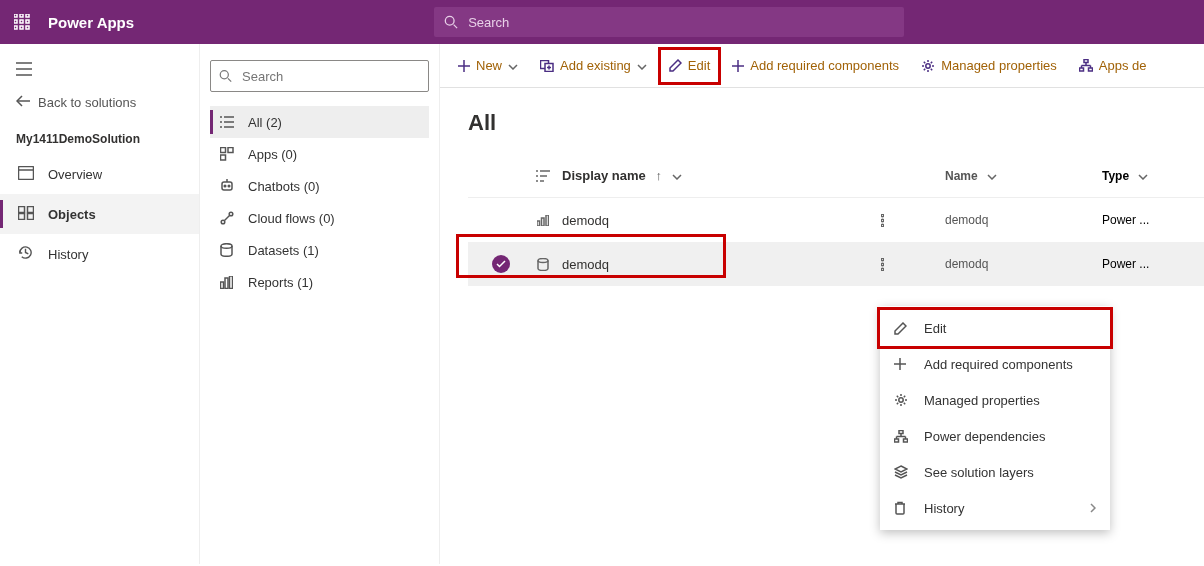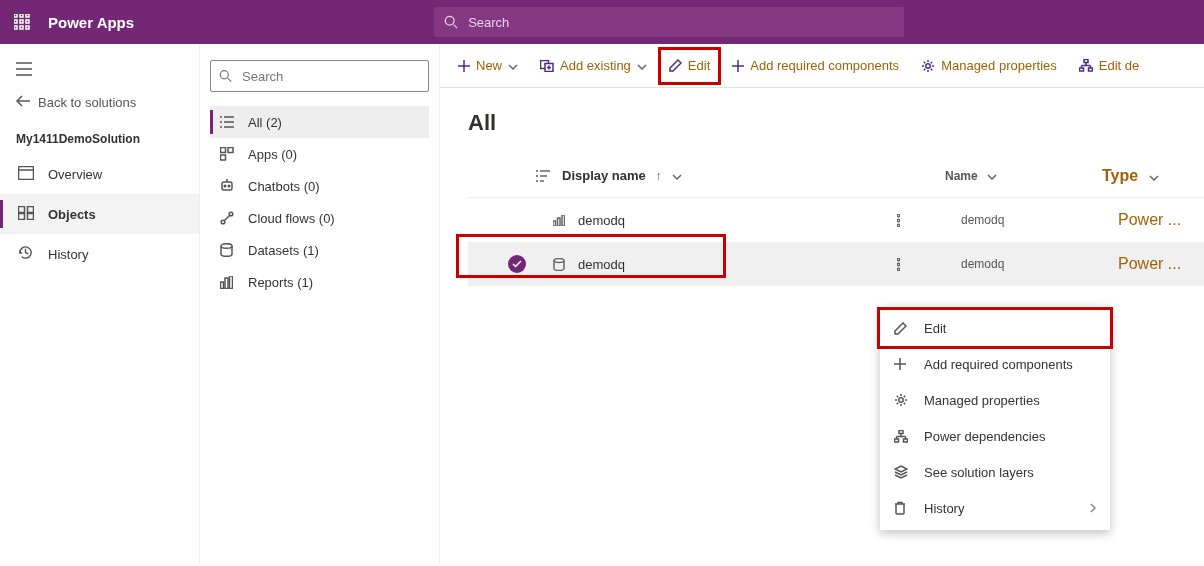--- a/index.html
+++ b/index.html
@@ -45,25 +45,25 @@
   .highlight { outline:3px solid #c80000; outline-offset:-2px; }
 
   .content-pad { padding:22px 0 0 28px; }
   .content-title { font-size:22px; font-weight:600; margin-bottom:18px; }
   .grid-header, .grid-row { display:flex; align-items:center; height:44px; padding-left:24px; }
   .grid-header { font-weight:600; color:#323130; border-bottom:1px solid #eee; }
   .col-select { width:32px; color:#666; }
   .col-icon   { width:38px; display:flex; justify-content:center; color:#666; }
   .col-name1  { width:300px; }
   .col-name2  { width:200px; color:#555; font-size:12px; position:relative;padding-left:43px;}
-  .col-type   { width:70px; color:#a16207; font-size:16px; }
+  .col-type   { width:70px; color:#000000; font-size:12px; }
   .col-more   { width:40px; color:#666; display:flex; justify-content:center;}
   .sort-arrow { margin-left:6px; color:#555; }
   .chev-down { margin-left:6px; color:#666; }
-  .grid-row { border-bottom:0;justify-content:center; }
+  .grid-row { border-bottom:0; }
   .grid-row.selected { background:#f0f0f0; }
   .check-circle { width:18px; height:18px; border-radius:50%; background:#742774; display:flex; align-items:center; justify-content:center; color:#fff; }
   .hl-row { position:absolute; border:3px solid #c80000; pointer-events:none; }
 
   
   .ctx { position:absolute; width:230px; background:#fff; box-shadow:0 3px 10px rgba(0,0,0,.25); padding:4px 0; z-index:10; }
   .ctx-item { display:flex; align-items:center; height:36px; padding:0 14px; font-size:13px; color:#333; }
   .ctx-item .icon { width:18px; margin-right:12px; color:#555; display:flex; }
   .ctx-item.highlight { outline-offset:0; }
   .ctx-item .chevr { margin-left:auto; color:#888; }
@@ -281,21 +281,21 @@
             <svg width="14" height="13" viewBox="0 0 14 13">
               <rect x="5" y="0.5" width="4" height="3"></rect>
               <rect x="0.5" y="9" width="4" height="3"></rect>
               <rect x="9.5" y="9" width="4" height="3"></rect>
               <line x1="7" y1="3.5" x2="7" y2="6.5"></line>
               <line x1="2.5" y1="9" x2="2.5" y2="6.5"></line>
               <line x1="11.5" y1="9" x2="11.5" y2="6.5"></line>
               <line x1="2.5" y1="6.5" x2="11.5" y2="6.5"></line>
             </svg>
           </span>
-        <span>Edit de</span>
+        <span>Apps de</span>
       </div>
     </div>
 
     <div class="content-pad">
       <div class="content-title">All</div>
 
       <div class="grid-header">
         <div class="col-select"></div>
         <div class="col-icon">
           <svg width="14" height="12" viewBox="0 0 14 12">

